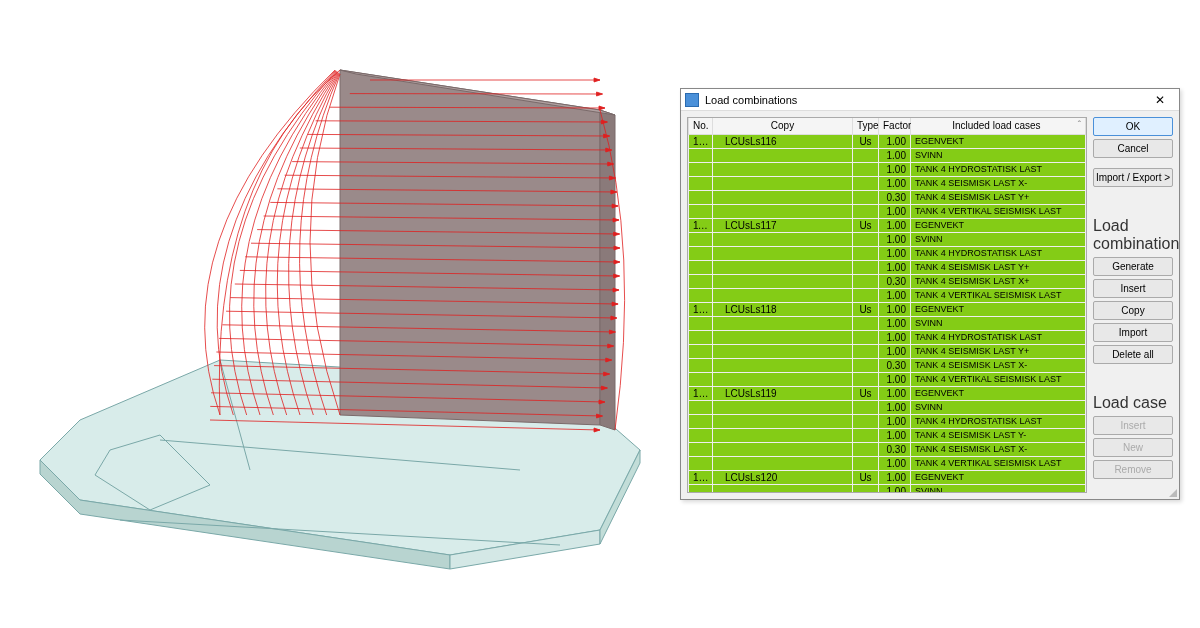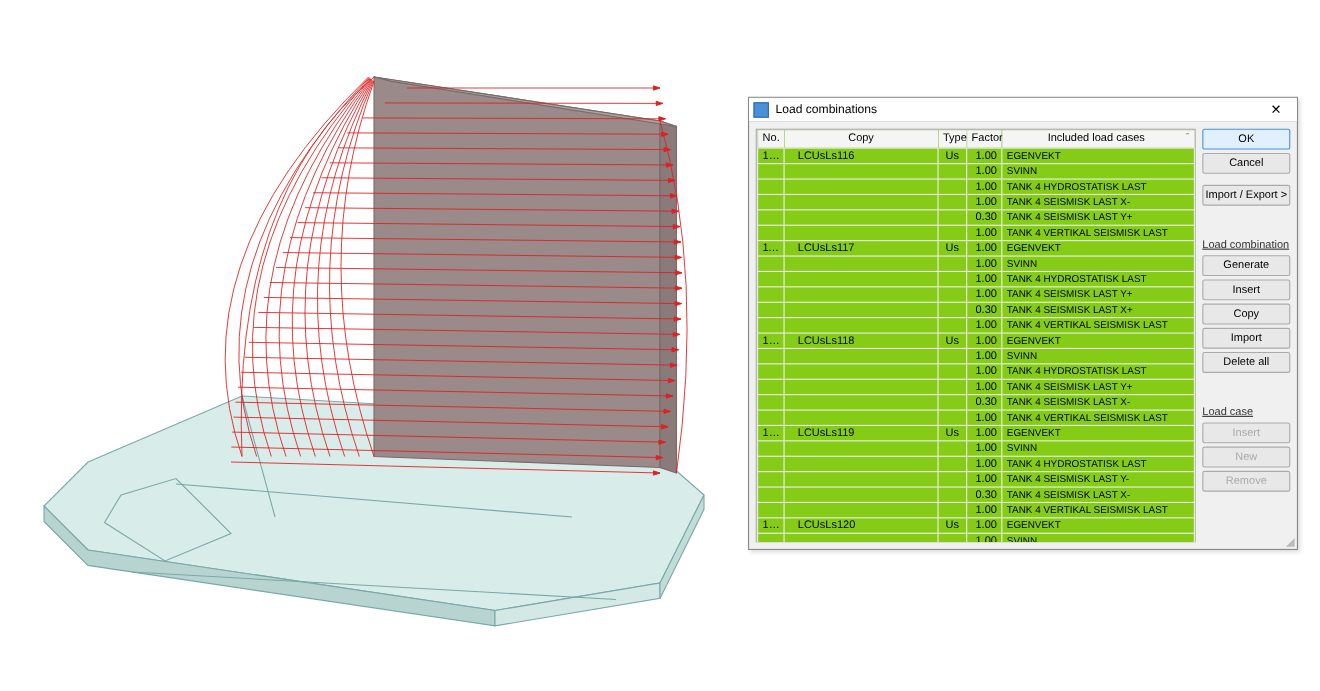--- a/index.html
+++ b/index.html
@@ -114,25 +114,24 @@
   .btn.primary {
     background: #e0f0ff;
     border-color: #4a90d9;
     text-align: center;
   }
   .btn.disabled {
     color: #aaa;
     cursor: default;
   }
   .group-label {
-    font-size: 10px;
+    font-size: 16px;
     color: #333;
     margin-top: 4px;
     margin-bottom: 1px;
-    text-decoration: underline;
   }
   .spacer-sm { height: 4px; }
   .spacer-md { height: 20px; }
   .resize-grip {
     position: absolute;
     right: 2px; bottom: 2px;
     width: 10px; height: 10px;
   }
   .resize-grip::after {
     content: "";

